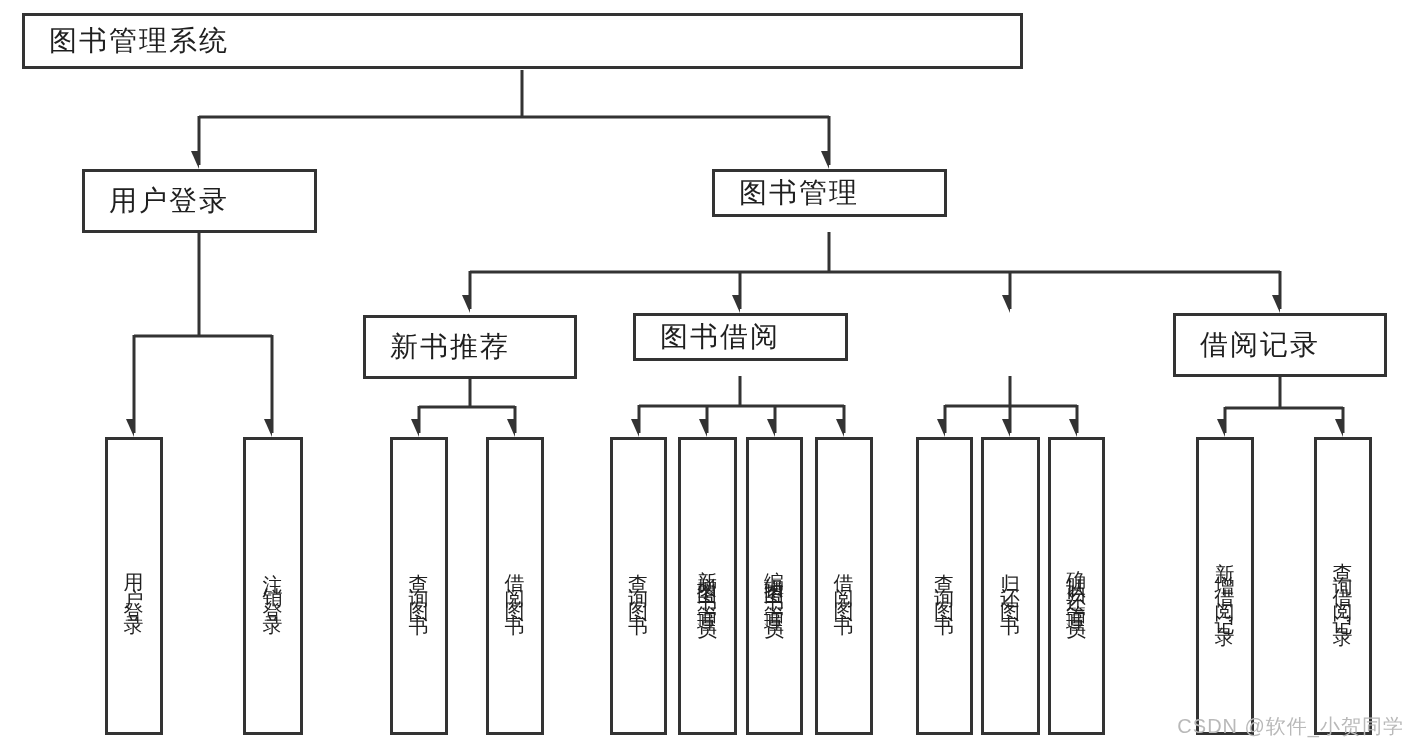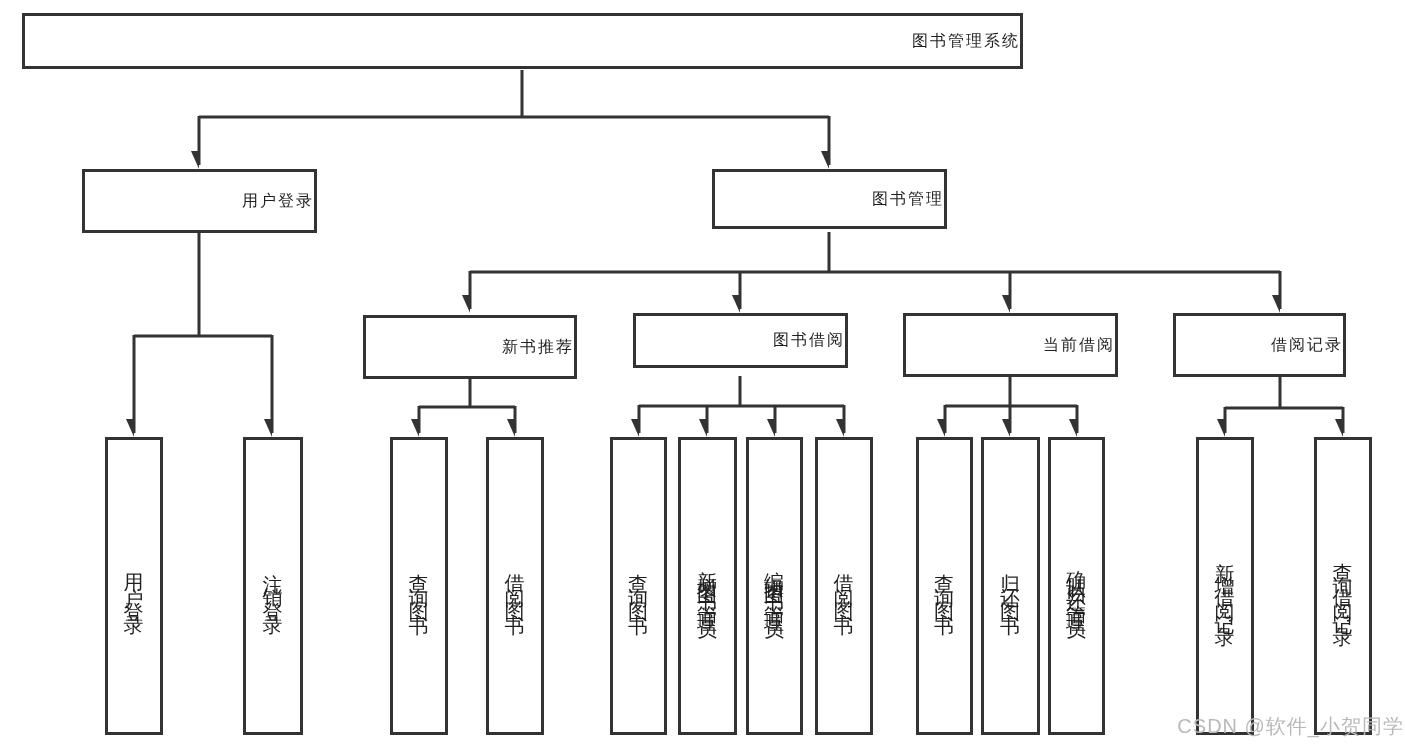--- a/index.html
+++ b/index.html
@@ -20,22 +20,22 @@
   .stage { position: absolute; inset: 0; width: 1405px; height: 747px; }
 
   
   .hbox {
     position: absolute;
     box-sizing: border-box;
     border: 3px solid var(--line);
     background: var(--bg);
     display: flex;
     align-items: center;
-    justify-content: flex-end;
-    font-size: 16px;
+    justify-content: flex-start;
+    font-size: 28px;
     letter-spacing: 2px;
     white-space: nowrap;
     z-index: 2;
     padding-left: 24px;
   }
 
   
   .vbox {
     position: absolute;
     box-sizing: border-box;
@@ -89,34 +89,31 @@
 
 <div class="stage">
 
   <div class="hbox" style="left:22px; top:13px; width:1001px; height:56px;">
     <span>图书管理系统</span>
   </div>
 
   <div class="hbox" style="left:82px; top:169px; width:235px; height:64px;">
     <span>用户登录</span>
   </div>
-  <div class="hbox" style="left:712px; top:169px; width:235px; height:60px;">
+  <div class="hbox" style="left:712px; top:169px; width:235px; height:48px;">
     <span>图书管理</span>
   </div>
 
   <div class="hbox" style="left:363px; top:315px; width:214px; height:64px;">
     <span>新书推荐</span>
   </div>
-  <div class="hbox" style="left:633px; top:313px; width:215px; height:55px;">
+  <div class="hbox" style="left:633px; top:313px; width:215px; height:48px;">
     <span>图书借阅</span>
   </div>
-  <div class="hbox" style="left:903px; top:313px; width:215px; height:64px;">
-    <span>当前借阅</span>
-  </div>
-  <div class="hbox" style="left:1173px; top:313px; width:173px; height:64px;">
+  <div class="hbox" style="left:1173px; top:313px; width:214px; height:64px;">
     <span>借阅记录</span>
   </div>
 
   <div class="vbox" style="left:105px;">
     <span class="t">用户登录</span>
   </div>
   <div class="vbox" style="left:243px; width:60px;">
     <span class="t">注销登录</span>
   </div>
 

